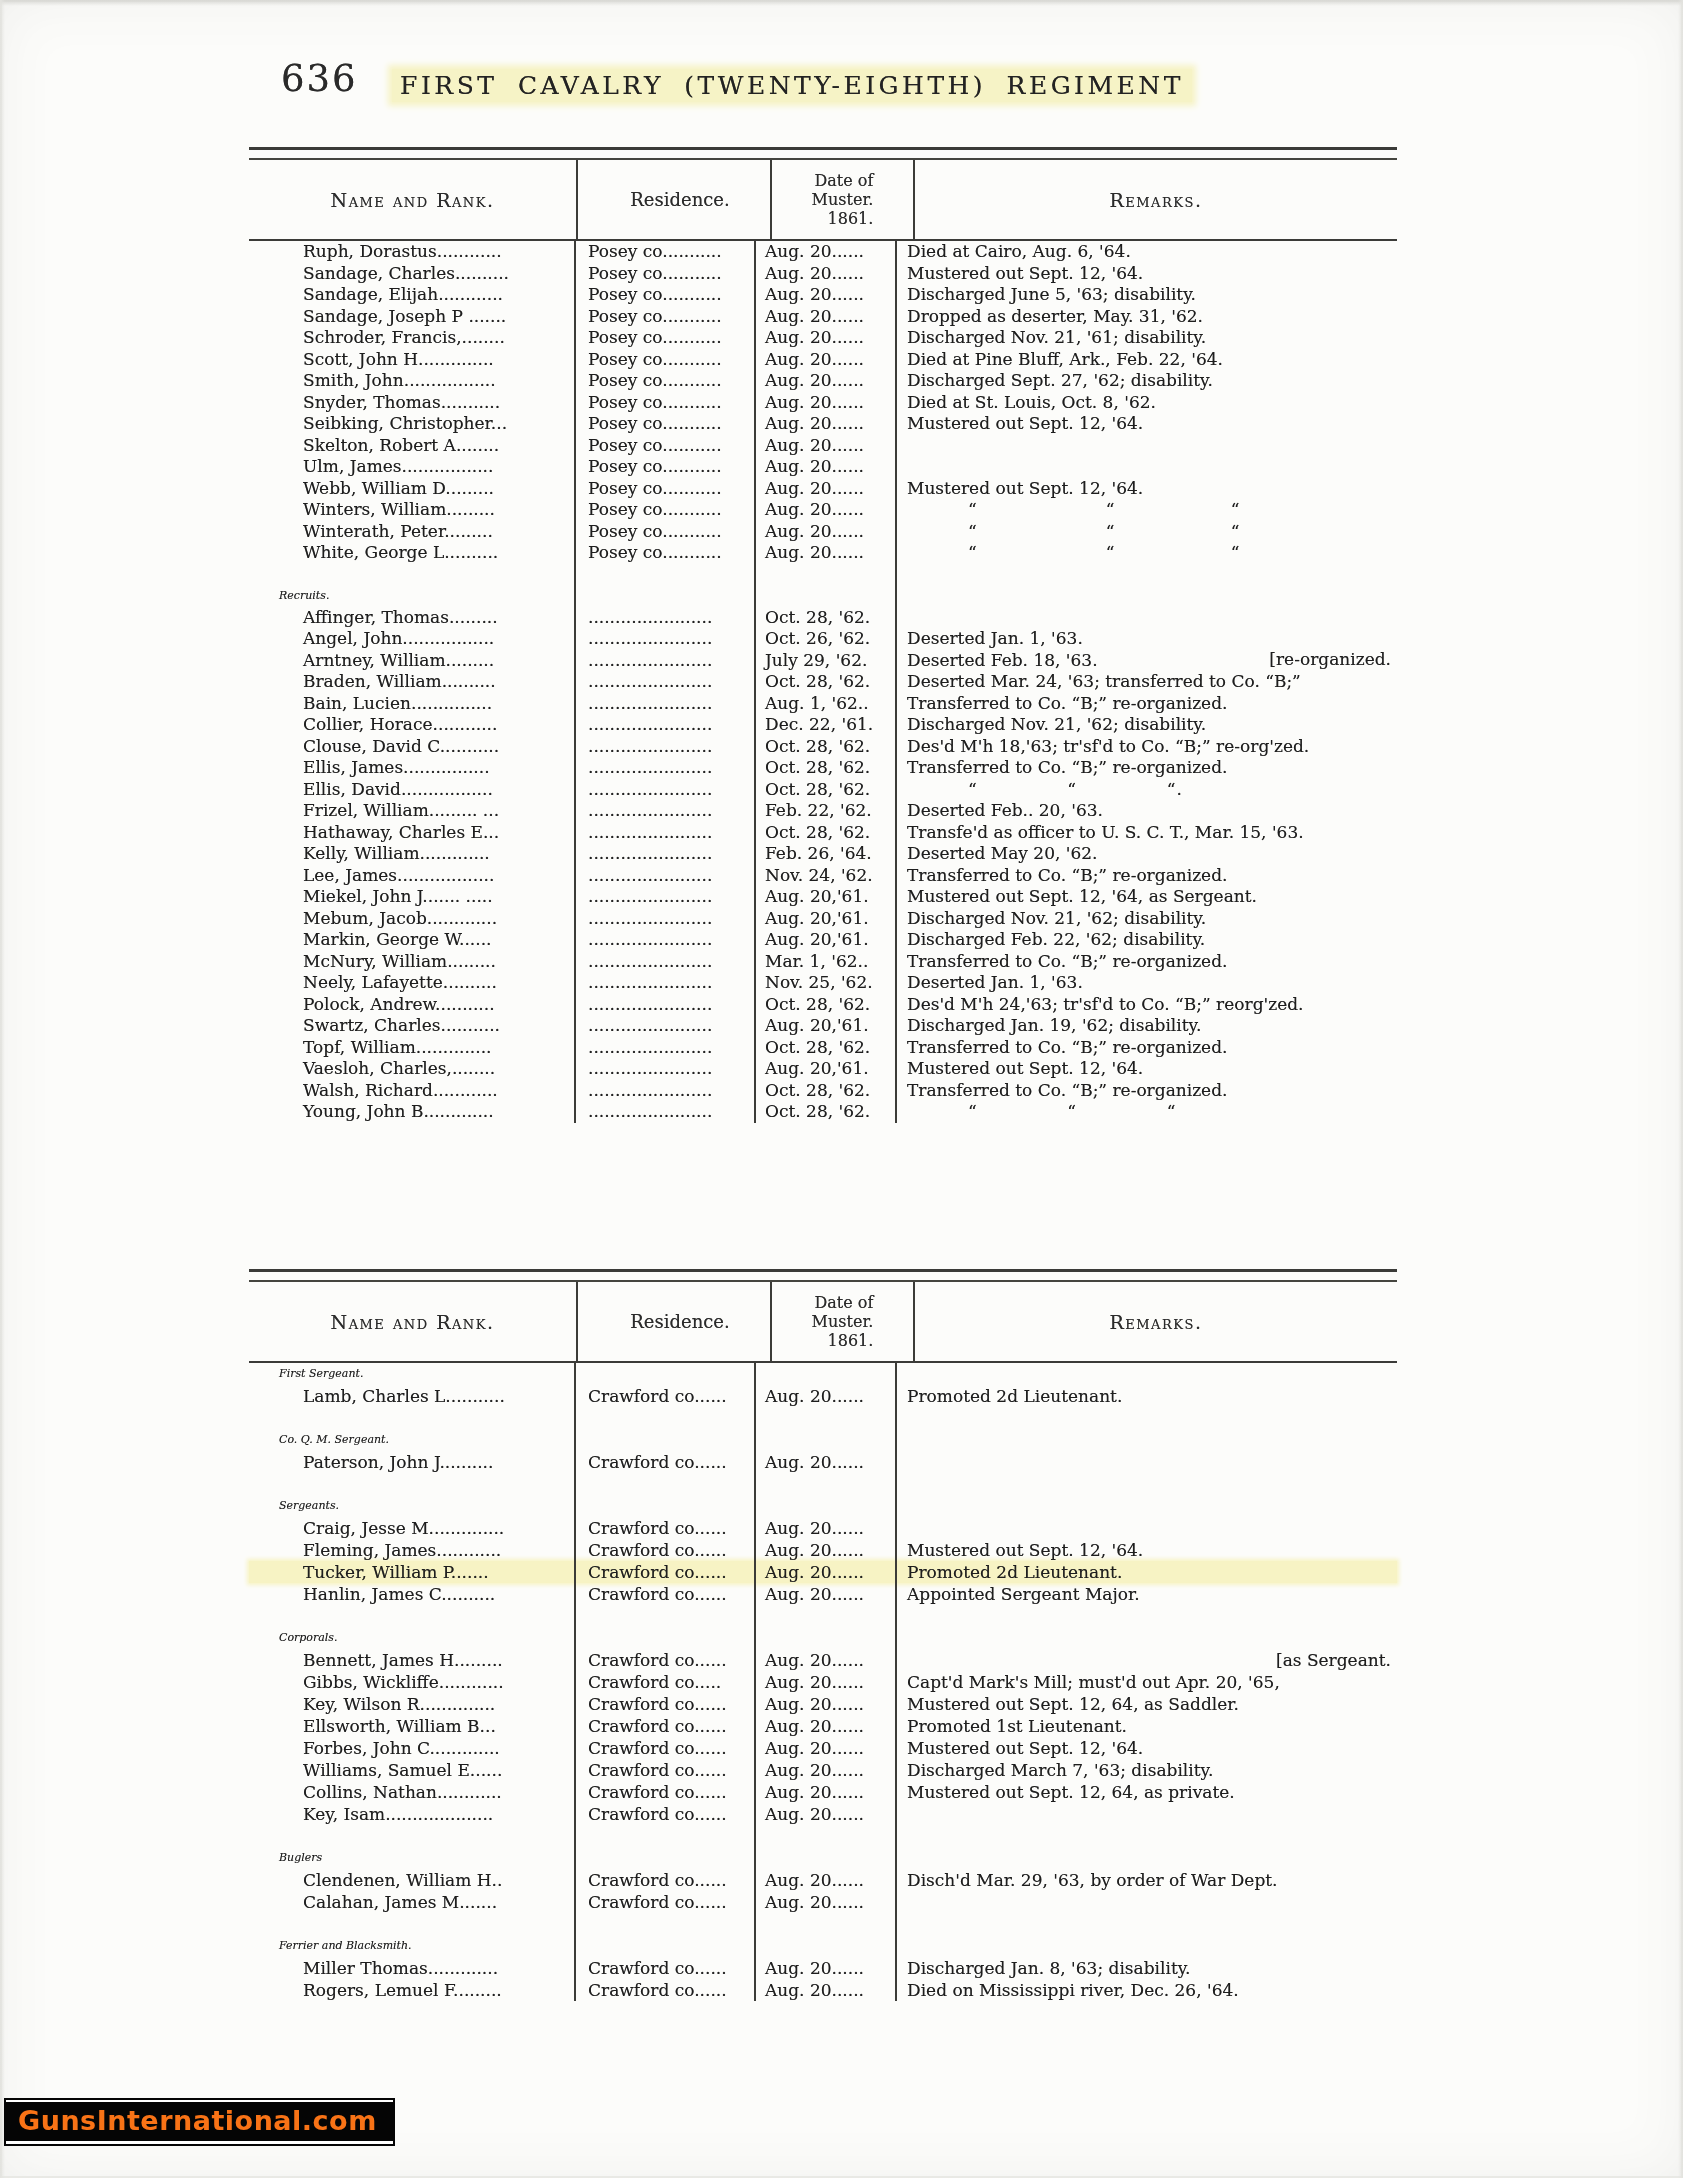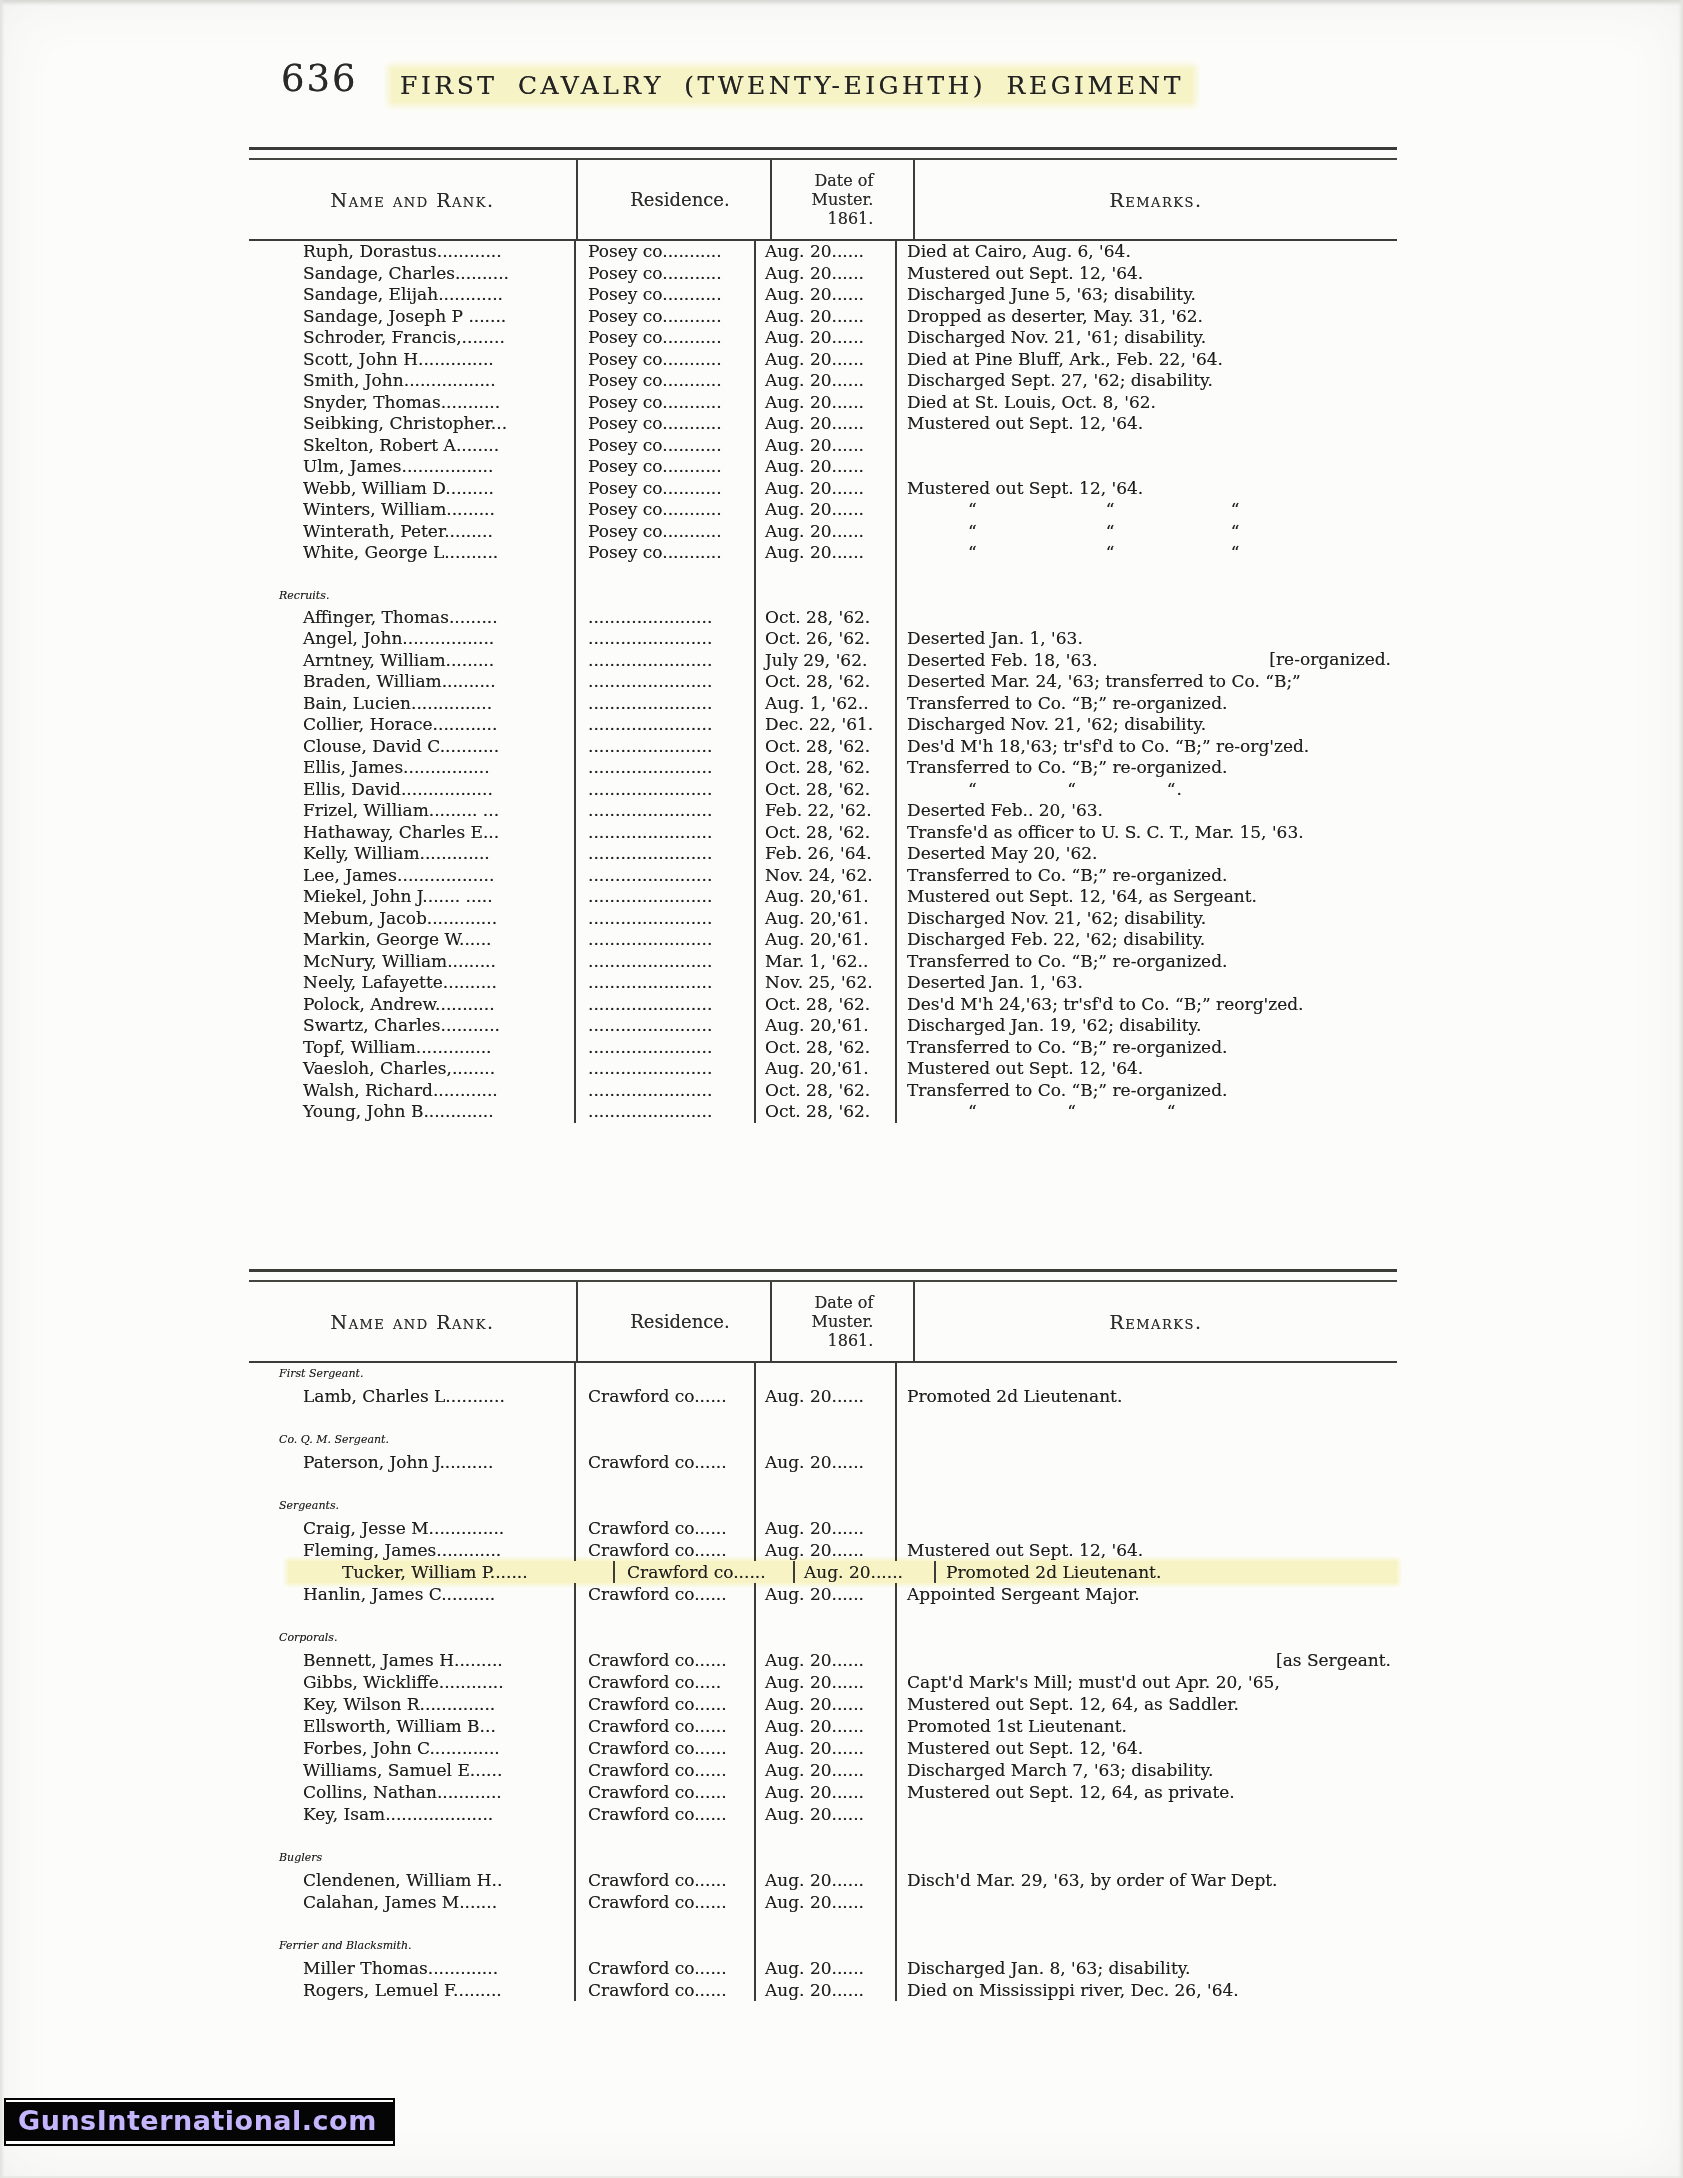--- a/index.html
+++ b/index.html
@@ -55,28 +55,28 @@
   .tbody { }
   .row { display:flex; height:21.5px; font-size:17px; line-height:21.5px; white-space:nowrap; }
   .t2 .row { height:22px; line-height:22px; }
   .row > div { overflow:visible; }
   .c-name { width:327px; border-right:2px solid #3c3c38; padding-left:54px; box-sizing:border-box; }
   .c-res  { width:180px; border-right:2px solid #3c3c38; padding-left:12px; box-sizing:border-box; }
   .c-date { width:141px; border-right:2px solid #3c3c38; padding-left:9px; box-sizing:border-box; }
   .c-rem  { flex:1; padding-left:10px; position:relative; box-sizing:border-box; }
   .row .subh { display:block; width:272px; font-style:italic; font-size:11px; padding-left:0; }
   .row.subheading .c-name { padding-left:30px; }
-  .row.highlight { background:#f7f3c4; box-shadow:0 0 4px 2px #f7f3c4;margin-left:39px; }
+  .row.highlight { background:#f7f3c4; box-shadow:0 0 4px 2px #f7f3c4; }
   .c-rem .note { position:absolute; right:6px; top:-0.5px; }
   .c-rem.ditto { white-space:pre; padding-left:71px; letter-spacing:1px; }
   .rowtext { text-shadow:0 0 0.5px rgba(0,0,0,.45); }
 
   .watermark {
     position:absolute; left:6px; bottom:34px;
-    background:#050505; color:#c4b5fd;
+    background:#050505; color:#f97316;
     font-family:"DejaVu Sans", sans-serif; font-weight:bold; font-size:27px;
     padding:3px 16px 5px 12px; letter-spacing:0.5px;
     border-top:2px solid #fff; border-bottom:3px solid #fff;
     box-shadow:0 0 0 2px #050505;
   }
 </style>
 </head>
 <body>
 
 <div class="page">

